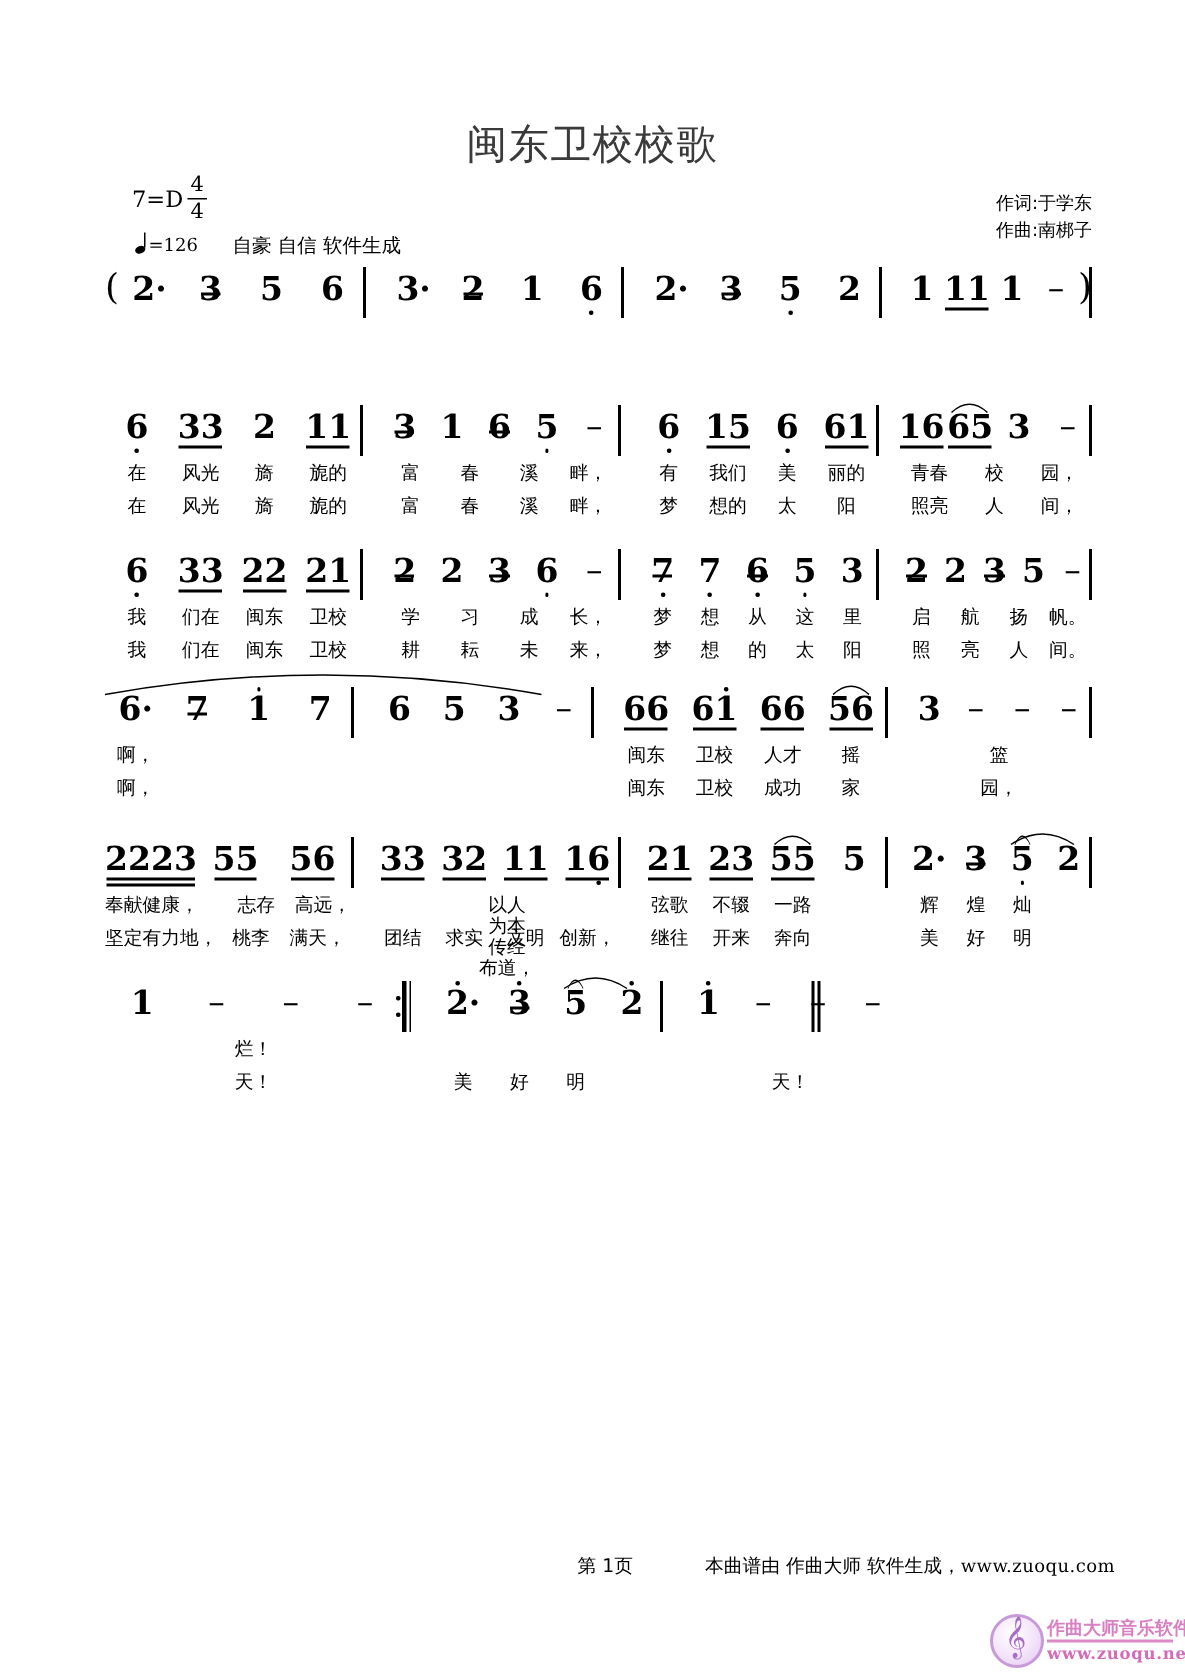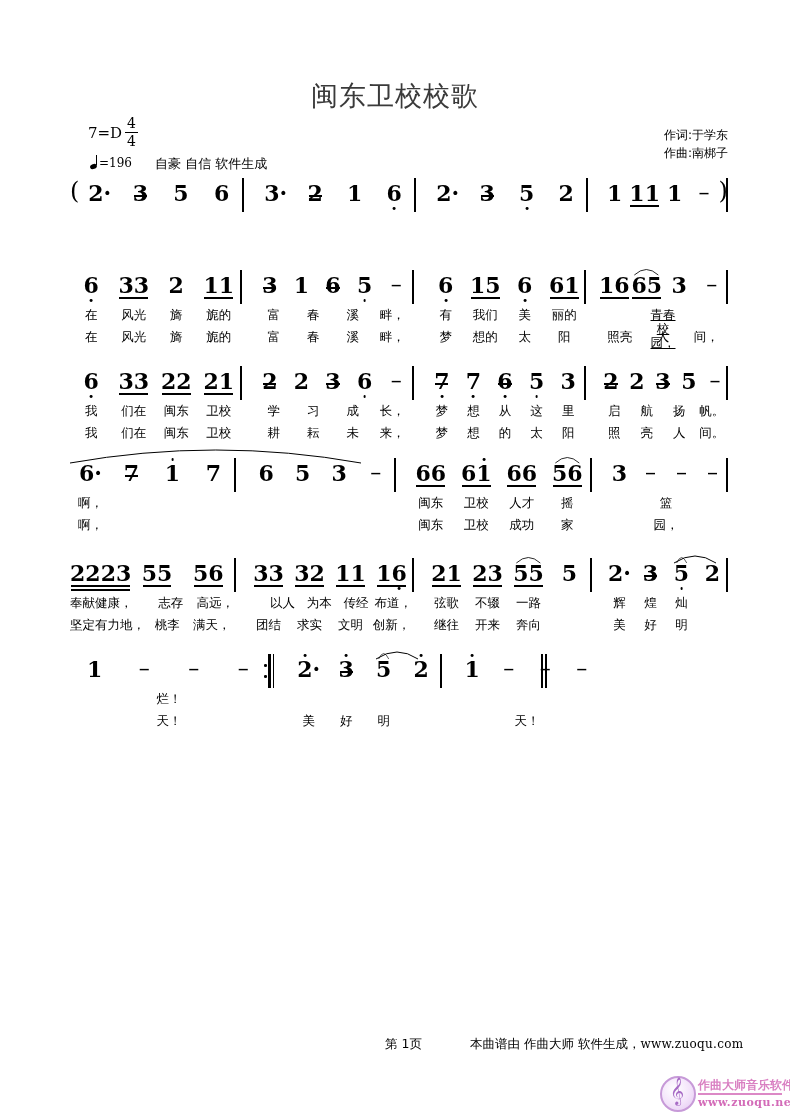--- a/index.html
+++ b/index.html
@@ -312,21 +312,21 @@
 
   <div class="keysig">7=D</div>
 
   <div class="timesig">
     <span class="num">4</span>
     <span class="bar"></span>
     <span class="den">4</span>
   </div>
 
   <div class="tempo">
-    <span class="qnote"></span><span>=196</span>
+    <span class="qnote"></span><span>=126</span>
   </div>
   <div class="expression">自豪 自信 软件生成</div>
 
   <div class="credits">
     <div>作词:于学东</div>
     <div>作曲:南梆子</div>
   </div>
 
   <div id="systems-host">
       <div class="system" style="top: 176px;">
@@ -575,21 +575,21 @@
             <div class="group" style="flex: 1 1 0px;">
               <div class="notes-row">
                 <div class="note" style="min-width: 15px;"><span class="gl">3</span></div>
               </div>
             </div>
             <div class="group" style="flex: 1 1 0px;">
               <div class="notes-row">
                 <div class="dash">–</div>
               </div>
             </div>
-            <div class="lyric row1" style="position: absolute; left: 0px; right: 0px; display: flex; flex-direction: column; padding-left: 14px; box-sizing: border-box; text-decoration: underline;">
+            <div class="lyric row1" style="position: absolute; left: 0px; right: 0px; display: flex; padding-left: 14px; box-sizing: border-box;">
               <span style="flex: 1 1 0px; text-align: center;">青春</span>
               <span style="flex: 1 1 0px; text-align: center;">校</span>
               <span style="flex: 1 1 0px; text-align: center;">园，</span>
             </div>
             <div class="lyric row2" style="position: absolute; left: 0px; right: 0px; display: flex; flex-direction: row; padding-left: 14px; box-sizing: border-box;">
               <span style="flex: 1 1 0px; text-align: center;">照亮</span>
               <span style="flex: 1 1 0px; text-align: center;">人</span>
               <span style="flex: 1 1 0px; text-align: center;">间，</span>
             </div>
             <div class="endbar"></div>
@@ -969,21 +969,21 @@
                 <div class="beam1"></div>
               </div>
             </div>
             <div class="group" style="flex: 1 1 0px;">
               <div class="notes-row">
                 <div class="note" style="min-width: 15px;"><span class="gl">1</span></div>
                 <div class="note" style="min-width: 15px;"><span class="gl">6<i class="oct-dn"></i></span></div>
                 <div class="beam1"></div>
               </div>
             </div>
-            <div class="lyric row1" style="position: absolute; left: 16px; right: 0px; display: flex; flex-direction: row; padding-left: 14px; box-sizing: border-box;">
+            <div class="lyric row1" style="position: absolute; left: 16px; right: 0px; display: flex; flex-direction: column; padding-left: 14px; box-sizing: border-box;">
               <span style="flex: 1 1 0px; text-align: center;">以人</span>
               <span style="flex: 1 1 0px; text-align: center;">为本</span>
               <span style="flex: 1 1 0px; text-align: center;">传经</span>
               <span style="flex: 1 1 0px; text-align: center;">布道，</span>
             </div>
             <div class="lyric row2" style="position: absolute; left: 0px; right: 0px; display: flex; flex-direction: row; padding-left: 14px; box-sizing: border-box;">
               <span style="flex: 1 1 0px; text-align: center;">团结</span>
               <span style="flex: 1 1 0px; text-align: center;">求实</span>
               <span style="flex: 1 1 0px; text-align: center;">文明</span>
               <span style="flex: 1 1 0px; text-align: center;">创新，</span>

